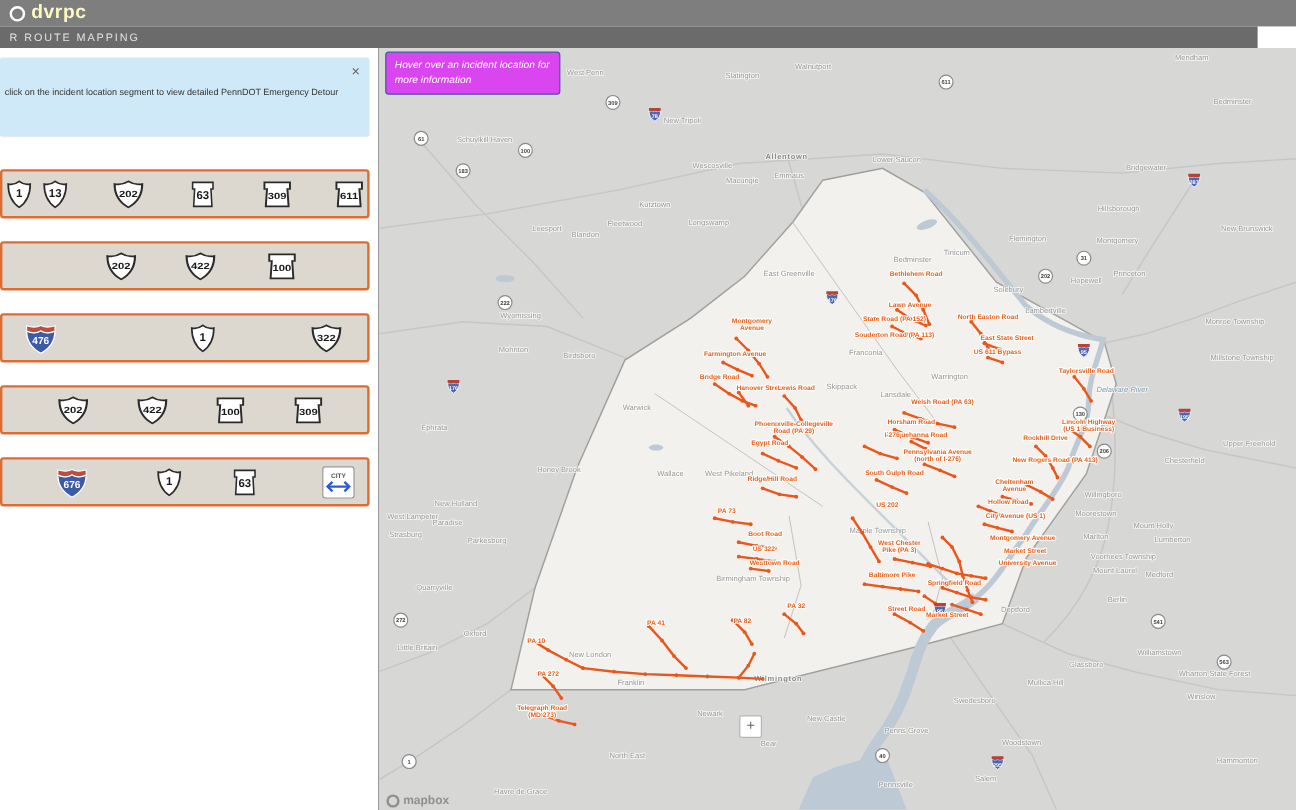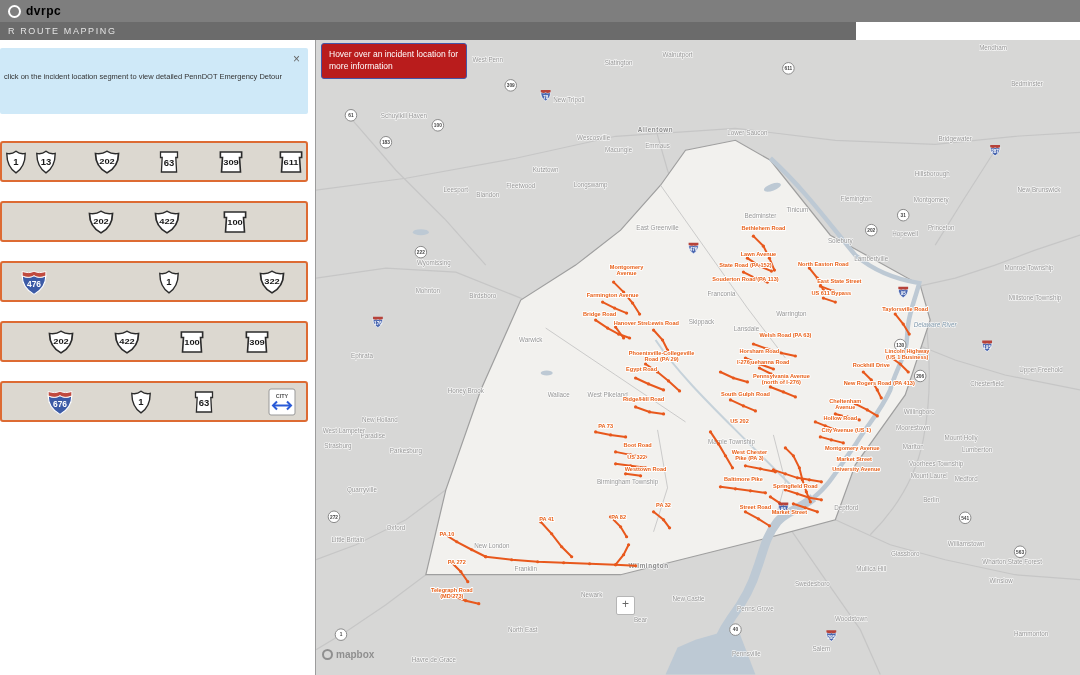--- a/index.html
+++ b/index.html
@@ -3,48 +3,48 @@
 <meta charset="utf-8">
 <style>
   html,body{margin:0;padding:0;width:1080px;height:675px;overflow:hidden;
     font-family:"Liberation Sans",sans-serif;background:#fff;}
   .app{position:relative;width:1080px;height:675px;}
 
   
   .bar1{position:absolute;left:0;top:0;width:1080px;height:22px;background:#7e7e7e;
     display:flex;align-items:center;padding-left:8px;box-sizing:border-box;gap:5px;}
   .logo-ring{width:13px;height:13px;border:2.5px solid #fff;border-radius:50%;box-sizing:border-box;}
-  .logo-text{color:#000000;font-weight:bold;font-size:12px;letter-spacing:.5px;}
-  .bar2{position:absolute;left:0;top:22px;width:856px;height:18px;background:#6b6b6b;
+  .logo-text{color:#fef9c3;font-weight:bold;font-size:16px;letter-spacing:.5px;}
+  .bar2{position:absolute;left:0;top:22px;width:1048px;height:18px;background:#6b6b6b;
     display:flex;align-items:center;padding-left:8px;box-sizing:border-box;
     color:#e3e3e3;font-size:9px;letter-spacing:1.6px;}
 
   
   .sidebar{position:absolute;left:0;top:40px;width:315px;height:635px;background:#fff;}
   .info-box{position:relative;margin:8px 7px 0 0;height:66px;background:#cfe9f8;
     border-radius:2px;font-size:7.5px;color:#333;line-height:1.35;
     padding:24px 26px 4px 4px;box-sizing:border-box;}
   .info-box p{margin:0 0 7px 0;text-align:center;}
   .info-close{position:absolute;top:6px;right:8px;font-size:12px;color:#666;cursor:pointer;line-height:10px;}
   .route-row{position:relative;height:41px;margin:19px 7px 0 0;background:#dcd8d0;
     border:2px solid #dd6b33;border-radius:3px;box-sizing:border-box;}
   .route-row:first-of-type{margin-top:27px;}
   .shield-btn{position:absolute;top:50%;transform:translateY(-50%);line-height:0;cursor:pointer;}
 
   
   .map{position:absolute;left:315px;top:40px;width:765px;height:635px;background:#d7d7d6;
     border-left:1px solid #9c9c9c;box-sizing:border-box;}
   .map svg#mapsvg{display:block;width:764px;height:635px;}
-  .tooltip{position:absolute;left:5px;top:3px;width:130px;background:#b91c1c;
+  .tooltip{position:absolute;left:5px;top:3px;width:130px;background:#d946ef;
     border:1px solid #4456a8;border-radius:3px;color:#fff;font-size:8.5px;
-    line-height:1.4;padding:5px 7px;z-index:5;}
+    line-height:1.4;padding:5px 7px;z-index:5;font-style:italic;}
   .zoom-btn{position:absolute;left:300px;top:556px;width:17px;height:17px;background:#fff;
     border:1px solid #b5b5b5;border-radius:2px;color:#666;font-size:12px;
     line-height:15px;text-align:center;cursor:pointer;z-index:5;}
-  .attrib{position:absolute;left:6px;bottom:15px;display:flex;align-items:center;gap:3px;
+  .attrib{position:absolute;left:6px;bottom:2px;display:flex;align-items:center;gap:3px;
     color:#8f8f8f;font-size:10px;font-weight:bold;z-index:5;}
   .attrib .m-ring{width:11px;height:11px;border:2px solid #8f8f8f;border-radius:50%;box-sizing:border-box;}
 
   
   #mapsvg text{font-family:"Liberation Sans",sans-serif;}
   .rlabel{fill:#e8611a;font-size:5.6px;font-weight:bold;text-anchor:middle;
     paint-order:stroke;stroke:#ffffff;stroke-width:1.8px;stroke-linejoin:round;}
   .clabel{fill:#969696;font-size:6.3px;text-anchor:middle;
     paint-order:stroke;stroke:rgba(255,255,255,.75);stroke-width:1.4px;stroke-linejoin:round;}
   .cbig{fill:#8a8a8a;font-weight:bold;letter-spacing:.6px;}

